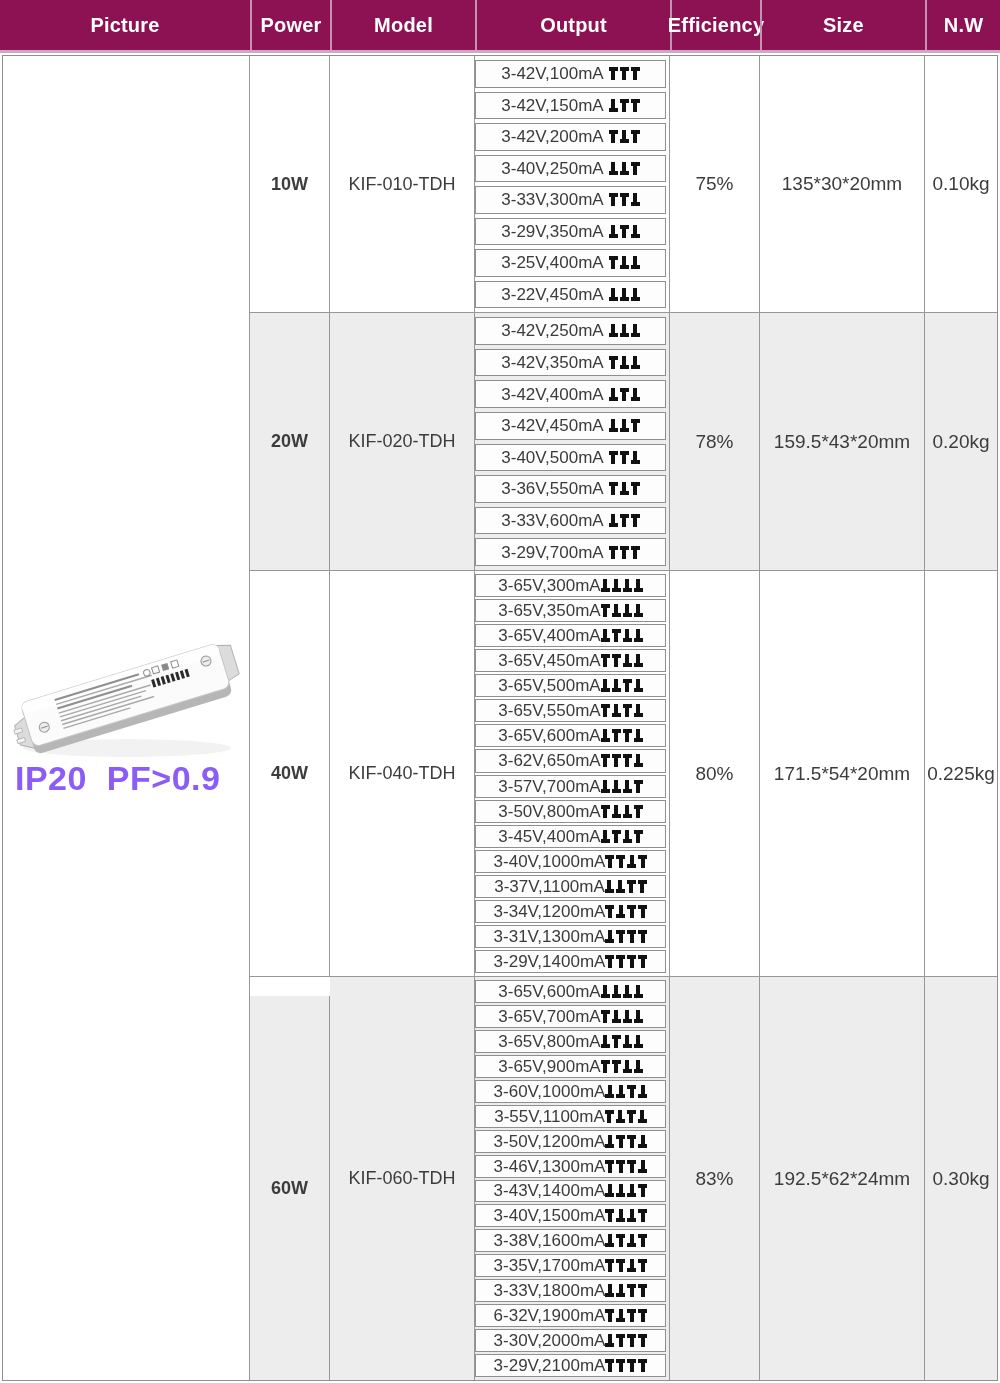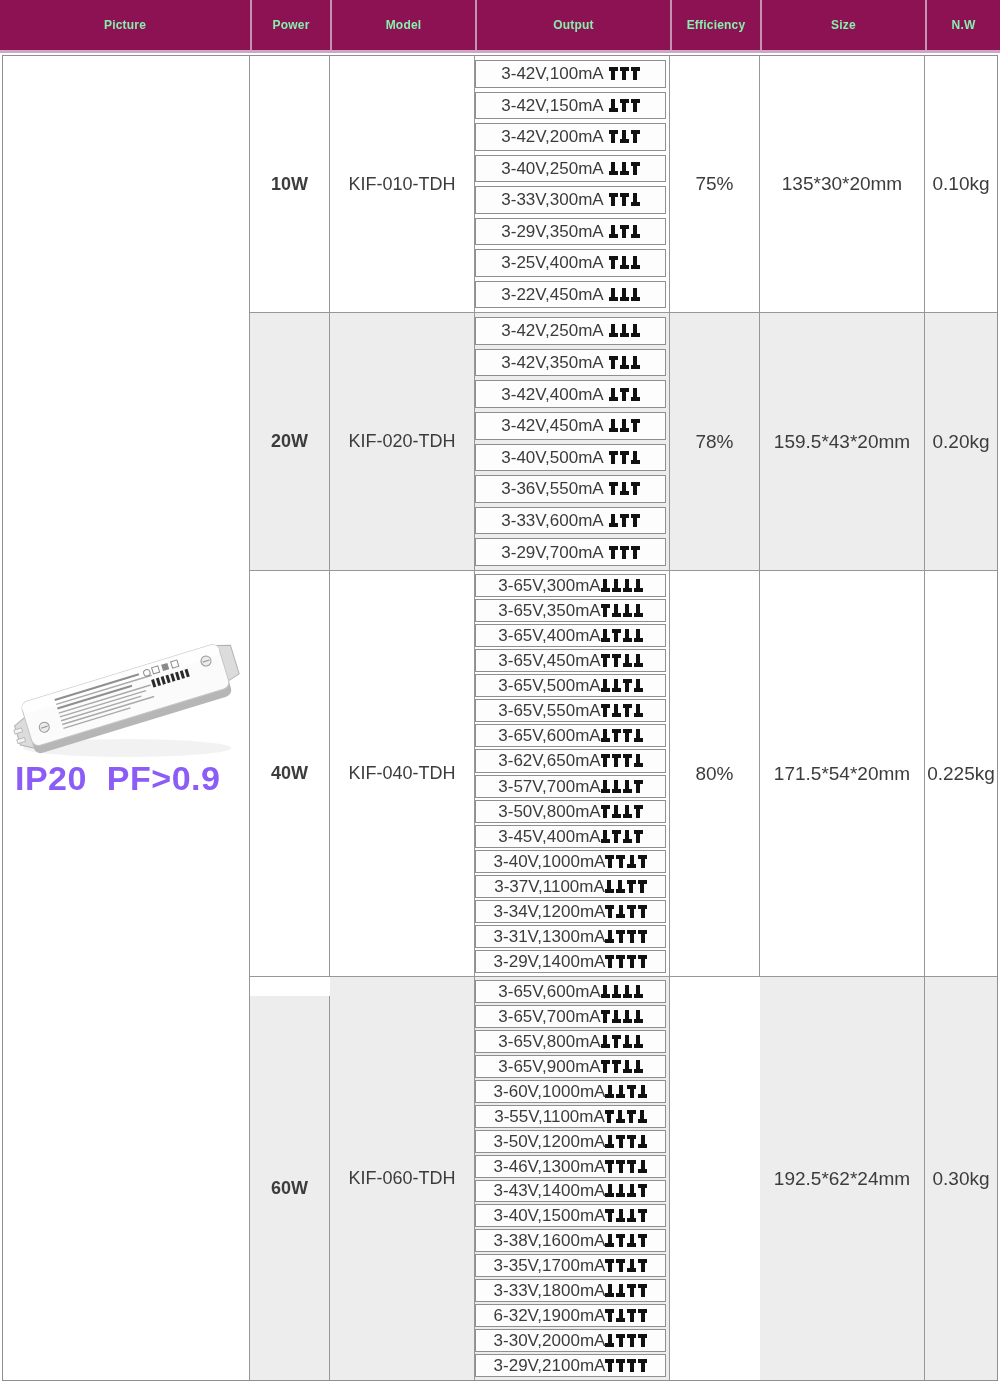--- a/index.html
+++ b/index.html
@@ -8,21 +8,21 @@
     font-family:"Liberation Sans",sans-serif;color:#3c3c3c;overflow:hidden;
   }
   
   .thead{
     position:absolute;top:0;left:0;width:1000px;height:50px;
     background:#8C1254;border-bottom:3px solid #cfa6c3;
     display:grid;grid-template-columns:250px 80px 145px 195px 90px 165px 1fr;
   }
   .th{
     display:flex;align-items:center;justify-content:center;
-    color:#86efac;font-weight:bold;font-size:12px;letter-spacing:.2px;
+    color:#ffffff;font-weight:bold;font-size:20px;letter-spacing:.2px;
   }
   .th + .th{border-left:2px solid #c493b4;}
   
   .tbody{
     position:absolute;top:55px;left:2px;right:2px;bottom:2px;
     border:1px solid #8f8f8f;
     display:grid;
     grid-template-columns:247px 80px 145px 195px 90px 165px 1fr;
     grid-template-rows:257px 258px 406px 1fr;
     background:#fff;
@@ -568,16 +568,17 @@
         <div class="out-box">
           <span class="out-label">3-29V,2100mA</span>
           <span class="dips">
             <i class="dip up"></i>
             <i class="dip up"></i>
             <i class="dip up"></i>
             <i class="dip up"></i>
           </span>
         </div>
       </div>
+      <div class="cell eff-cell shaded last-row" style="grid-area: 4 / 5;">83%</div>
       <div class="cell size-cell shaded last-row" style="grid-area: 4 / 6;">192.5*62*24mm</div>
       <div class="cell nw-cell shaded last-row col-last" style="grid-area: 4 / 7;">0.30kg</div>
     </div>
 </div>
 
 </body></html>

